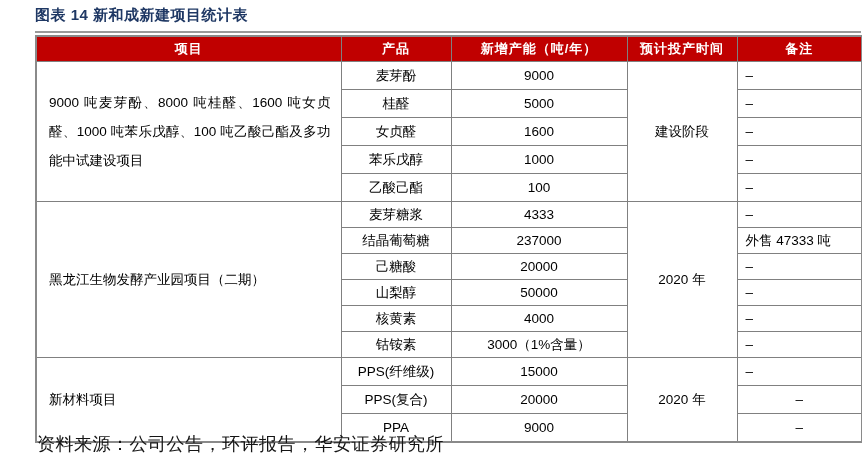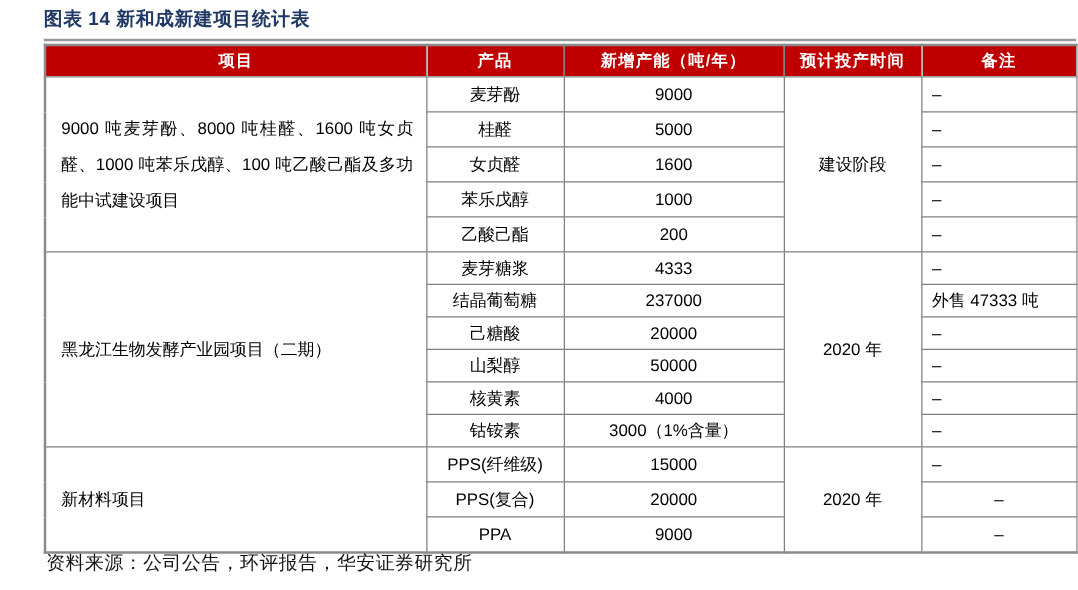--- a/index.html
+++ b/index.html
@@ -63,22 +63,22 @@
     text-align:left;
     vertical-align:middle;
     padding-left:8px;
     font-size:13.5px;
   }
   td.note.center {
     text-align:center;
     padding-left:0;
   }
   .source-line {
-    position:absolute; left:37px; top:441px;
-    font-size:15px; color:#141414;
+    position:absolute; left:37px; top:432px;
+    font-size:18px; color:#141414;
     letter-spacing:0.5px;
   }
 </style>
 </head>
 <body>
 
 <div class="figure-title">图表 14  新和成新建项目统计表</div>
 <div class="title-rule"></div>
 
 <table class="stat-table">
@@ -117,21 +117,21 @@
       <td class="capacity">1600</td>
       <td class="note">–</td>
     </tr>
     <tr class="s1">
       <td class="product">苯乐戊醇</td>
       <td class="capacity">1000</td>
       <td class="note">–</td>
     </tr>
     <tr class="s1">
       <td class="product">乙酸己酯</td>
-      <td class="capacity">200</td>
+      <td class="capacity">100</td>
       <td class="note">–</td>
     </tr>
 
     <tr class="s2">
       <td class="project" rowspan="6">黑龙江生物发酵产业园项目（二期）</td>
       <td class="product">麦芽糖浆</td>
       <td class="capacity">4333</td>
       <td class="time" rowspan="6">2020 年</td>
       <td class="note">–</td>
     </tr>

